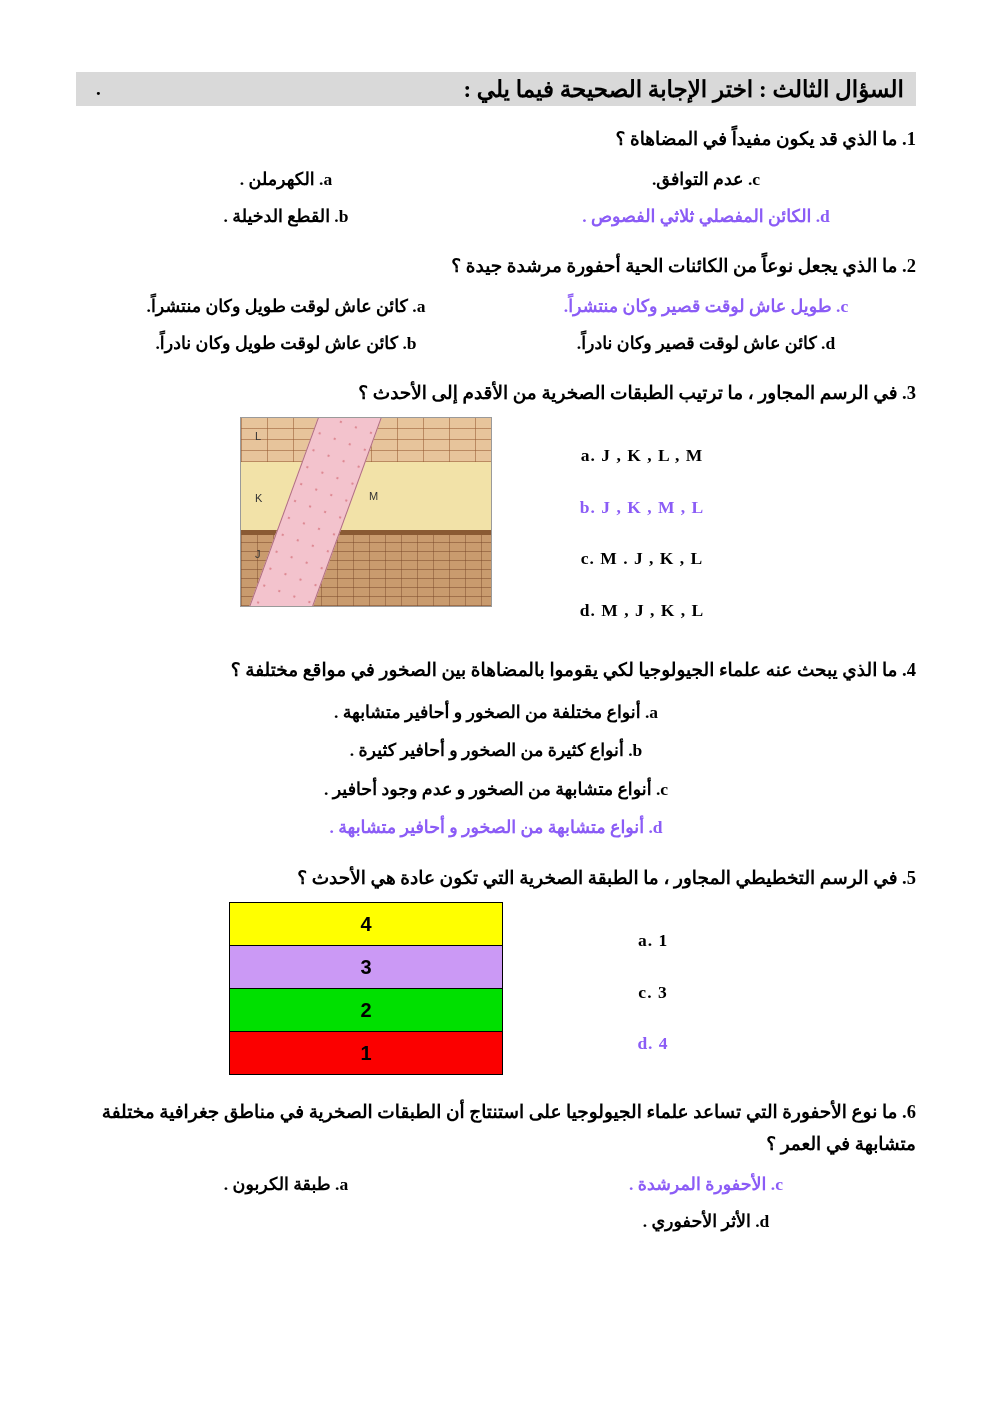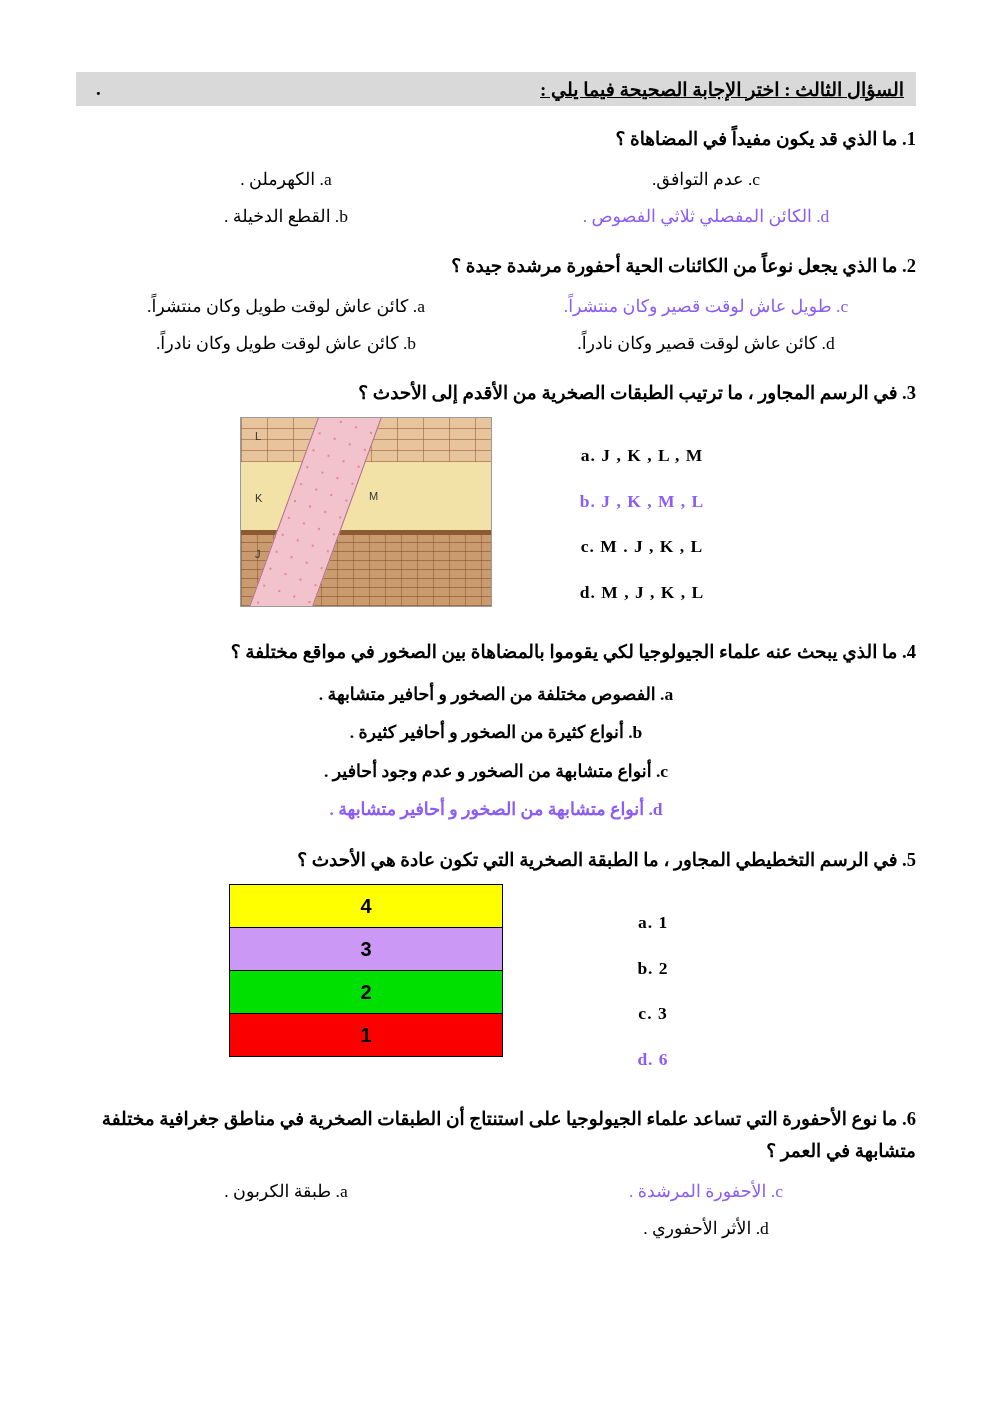--- a/index.html
+++ b/index.html
@@ -26,23 +26,22 @@
     background: #d9d9d9;
     height: 34px;
     display: flex;
     align-items: center;
     justify-content: flex-start;
     padding: 0 12px;
     box-sizing: border-box;
   }
   .header-bar .title {
     font-weight: bold;
-    font-size: 19px;
+    font-size: 23px;
     white-space: nowrap;
-    text-decoration: underline;
   }
   .header-bar .trailing-dot {
     font-weight: bold;
     font-size: 19px;
     margin-right: auto;
     padding-left: 8px;
   }
   .content {
     margin: 0 76px 0 76px;
     padding-top: 14px;
@@ -62,21 +61,21 @@
   }
   .opts-2col {
     display: flex;
     flex-direction: row;
     justify-content: flex-start;
     flex-wrap: wrap;
   }
   .opts-2col .opt {
     width: 50%;
     box-sizing: border-box;
-    font-weight: normal;
+    font-weight: bold;
     font-size: 17.5px;
     line-height: 2.1;
     text-align: center;
   }
   .opt.correct, .opt-line.correct {
     color: #8b5cf6;
   }
   .opt-line {
     font-weight: bold;
     font-size: 17.5px;
@@ -90,20 +89,21 @@
     justify-content: center;
     gap: 40px;
     margin-top: 2px;
   }
   .fig-row .choices {
     display: flex;
     flex-direction: column;
     justify-content: center;
     min-width: 220px;
     padding-top: 16px;
+    gap: 6px;
   }
   .fig-row .choices .opt-line {
     letter-spacing: 1px;
     text-align: center;
     line-height: 2.6;
   }
   
   .geo-fig {
     width: 250px;
     height: 188px;
@@ -245,37 +245,36 @@
           <div class="geo-lbl" style="top:72px; left:128px;">M</div>
         </div>
       </div>
     </div>
 
     <div class="spacer-md"></div>
 
     <div class="q">
       <div class="q-stem wide">4. ما الذي يبحث عنه علماء الجيولوجيا لكي يقوموا بالمضاهاة بين الصخور في مواقع مختلفة ؟</div>
       <div class="block-opts">
-        <div class="opt-line">a. الفصوص مختلفة من الصخور و أحافير متشابهة .</div>
+        <div class="opt-line">a. أنواع مختلفة من الصخور و أحافير متشابهة .</div>
         <div class="opt-line">b. أنواع كثيرة من الصخور و أحافير كثيرة .</div>
         <div class="opt-line">c. أنواع متشابهة من الصخور و عدم وجود أحافير .</div>
         <div class="opt-line correct">d. أنواع متشابهة من الصخور و أحافير متشابهة .</div>
       </div>
     </div>
 
     <div class="spacer-sm"></div>
 
     <div class="q">
       <div class="q-stem">5. في الرسم التخطيطي المجاور ، ما الطبقة الصخرية التي تكون عادة هي الأحدث  ؟</div>
       <div class="fig-row">
         <div class="choices">
           <div class="opt-line">a. 1</div>
-          <div class="opt-line">b. 2</div>
           <div class="opt-line">c.  3</div>
-          <div class="opt-line correct">d. 6</div>
+          <div class="opt-line correct">d. 4</div>
         </div>
         <div class="strata-fig">
           <div class="strata-row" style="background:#ffff00;">4</div>
           <div class="strata-row" style="background:#cb99f5;">3</div>
           <div class="strata-row" style="background:#00e000;">2</div>
           <div class="strata-row" style="background:#fb0000;">1</div>
         </div>
       </div>
     </div>
 

